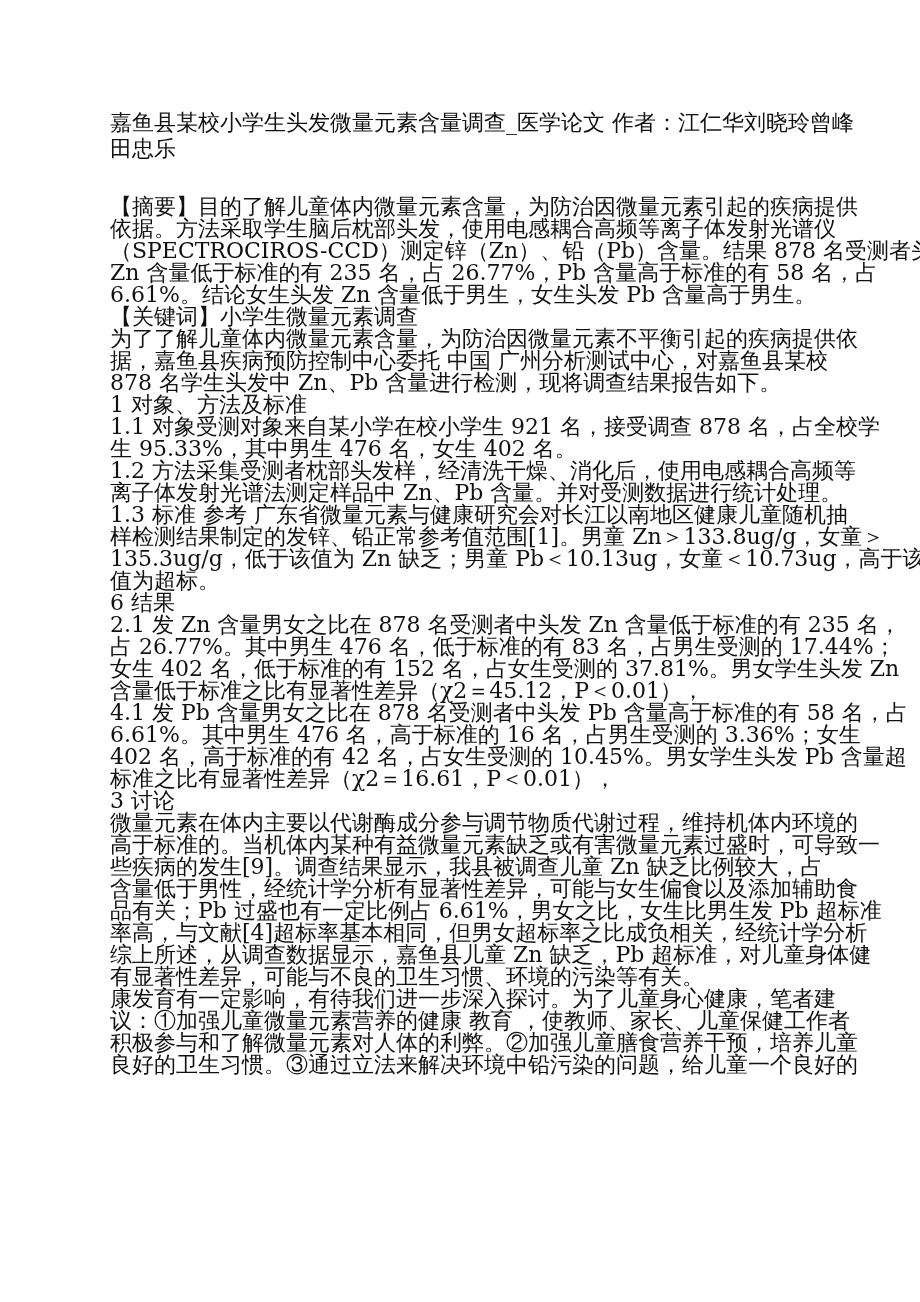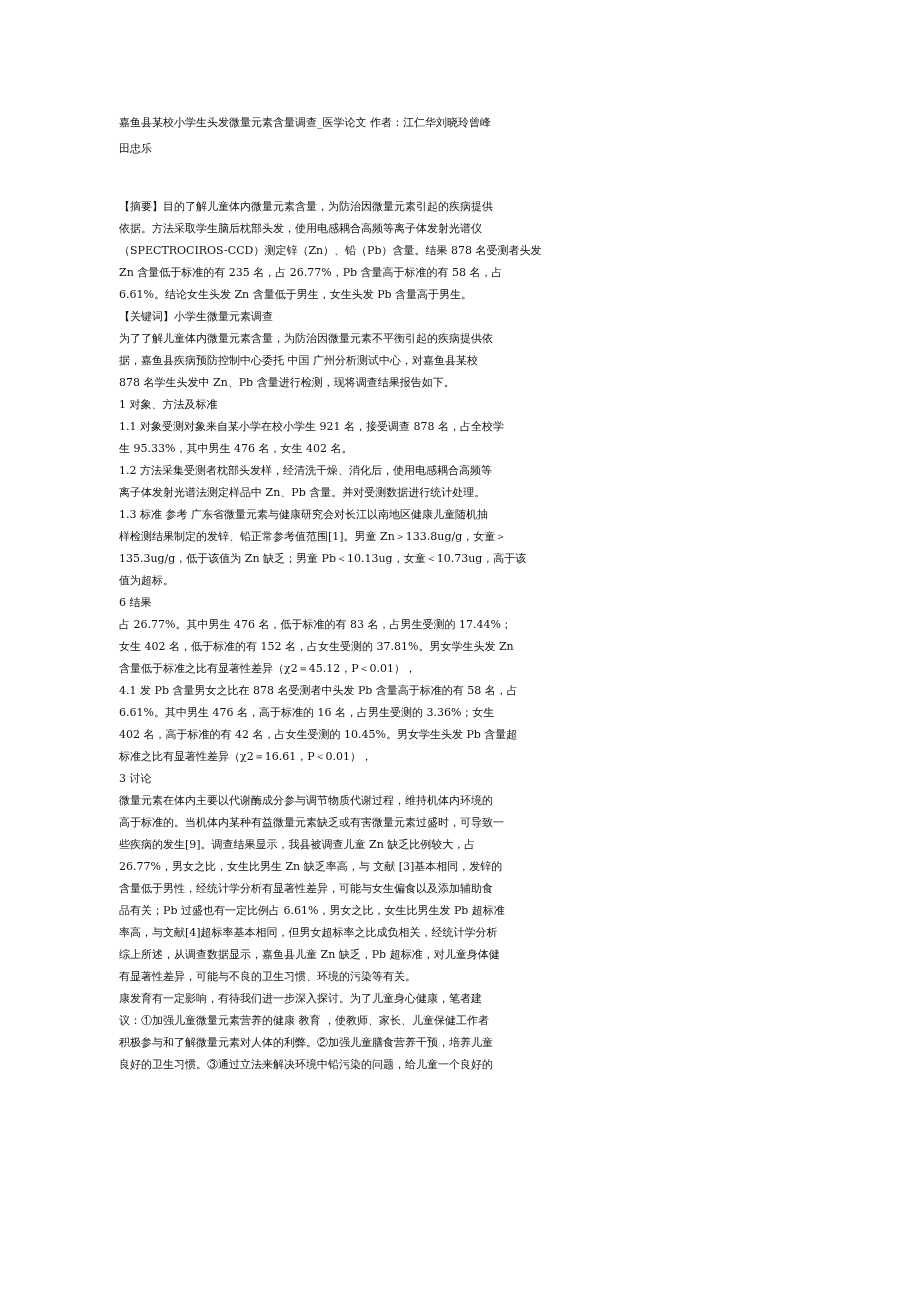--- a/index.html
+++ b/index.html
@@ -15,26 +15,25 @@
       font-family: "DejaVu Serif", "Liberation Serif", serif;
       color: #111111;
     }
     .page {
       position: absolute;
       left: 110px;
       top: 110px;
       width: 720px;
     }
     .line {
-      font-size: 11px;
+      font-size: 22px;
       line-height: 22px;
       height: 22px;
       white-space: nowrap;
       letter-spacing: 0px;
-      margin-left: 9px;
     }
     .title-block .line {
       line-height: 26px;
       height: 26px;
     }
     .spacer { height: 34px; }
     .section { margin: 0; }
   </style>
 </head>
 <body>
@@ -71,35 +70,35 @@
     <div class="line">1.2 方法采集受测者枕部头发样，经清洗干燥、消化后，使用电感耦合高频等</div>
     <div class="line">离子体发射光谱法测定样品中 Zn、Pb 含量。并对受测数据进行统计处理。</div>
     <div class="line">1.3 标准 参考 广东省微量元素与健康研究会对长江以南地区健康儿童随机抽</div>
     <div class="line">样检测结果制定的发锌、铅正常参考值范围[1]。男童 Zn＞133.8ug/g，女童＞</div>
     <div class="line">135.3ug/g，低于该值为 Zn 缺乏；男童 Pb＜10.13ug，女童＜10.73ug，高于该</div>
     <div class="line">值为超标。</div>
   </div>
 
   <div class="section">
     <div class="line">6 结果</div>
+    <div class="line">2.1 发 Zn 含量男女之比在 878 名受测者中头发 Zn 含量低于标准的有 235 名，</div>
     <div class="line">占 26.77%。其中男生 476 名，低于标准的有 83 名，占男生受测的 17.44%；</div>
     <div class="line">女生 402 名，低于标准的有 152 名，占女生受测的 37.81%。男女学生头发 Zn</div>
     <div class="line">含量低于标准之比有显著性差异（χ2＝45.12，P＜0.01），</div>
     <div class="line">4.1 发 Pb 含量男女之比在 878 名受测者中头发 Pb 含量高于标准的有 58 名，占</div>
     <div class="line">6.61%。其中男生 476 名，高于标准的 16 名，占男生受测的 3.36%；女生</div>
     <div class="line">402 名，高于标准的有 42 名，占女生受测的 10.45%。男女学生头发 Pb 含量超</div>
     <div class="line">标准之比有显著性差异（χ2＝16.61，P＜0.01），</div>
   </div>
 
   <div class="section">
     <div class="line">3 讨论</div>
     <div class="line">微量元素在体内主要以代谢酶成分参与调节物质代谢过程，维持机体内环境的</div>
     <div class="line">高于标准的。当机体内某种有益微量元素缺乏或有害微量元素过盛时，可导致一</div>
     <div class="line">些疾病的发生[9]。调查结果显示，我县被调查儿童 Zn 缺乏比例较大，占</div>
-    <div class="line">26.77%，男女之比，女生比男生 Zn 缺乏率高，与 文献 [3]基本相同，发锌的</div>
     <div class="line">含量低于男性，经统计学分析有显著性差异，可能与女生偏食以及添加辅助食</div>
     <div class="line">品有关；Pb 过盛也有一定比例占 6.61%，男女之比，女生比男生发 Pb 超标准</div>
     <div class="line">率高，与文献[4]超标率基本相同，但男女超标率之比成负相关，经统计学分析</div>
     <div class="line">综上所述，从调查数据显示，嘉鱼县儿童 Zn 缺乏，Pb 超标准，对儿童身体健</div>
     <div class="line">有显著性差异，可能与不良的卫生习惯、环境的污染等有关。</div>
     <div class="line">康发育有一定影响，有待我们进一步深入探讨。为了儿童身心健康，笔者建</div>
     <div class="line">议：①加强儿童微量元素营养的健康 教育 ，使教师、家长、儿童保健工作者</div>
     <div class="line">积极参与和了解微量元素对人体的利弊。②加强儿童膳食营养干预，培养儿童</div>
     <div class="line">良好的卫生习惯。③通过立法来解决环境中铅污染的问题，给儿童一个良好的</div>
   </div>

